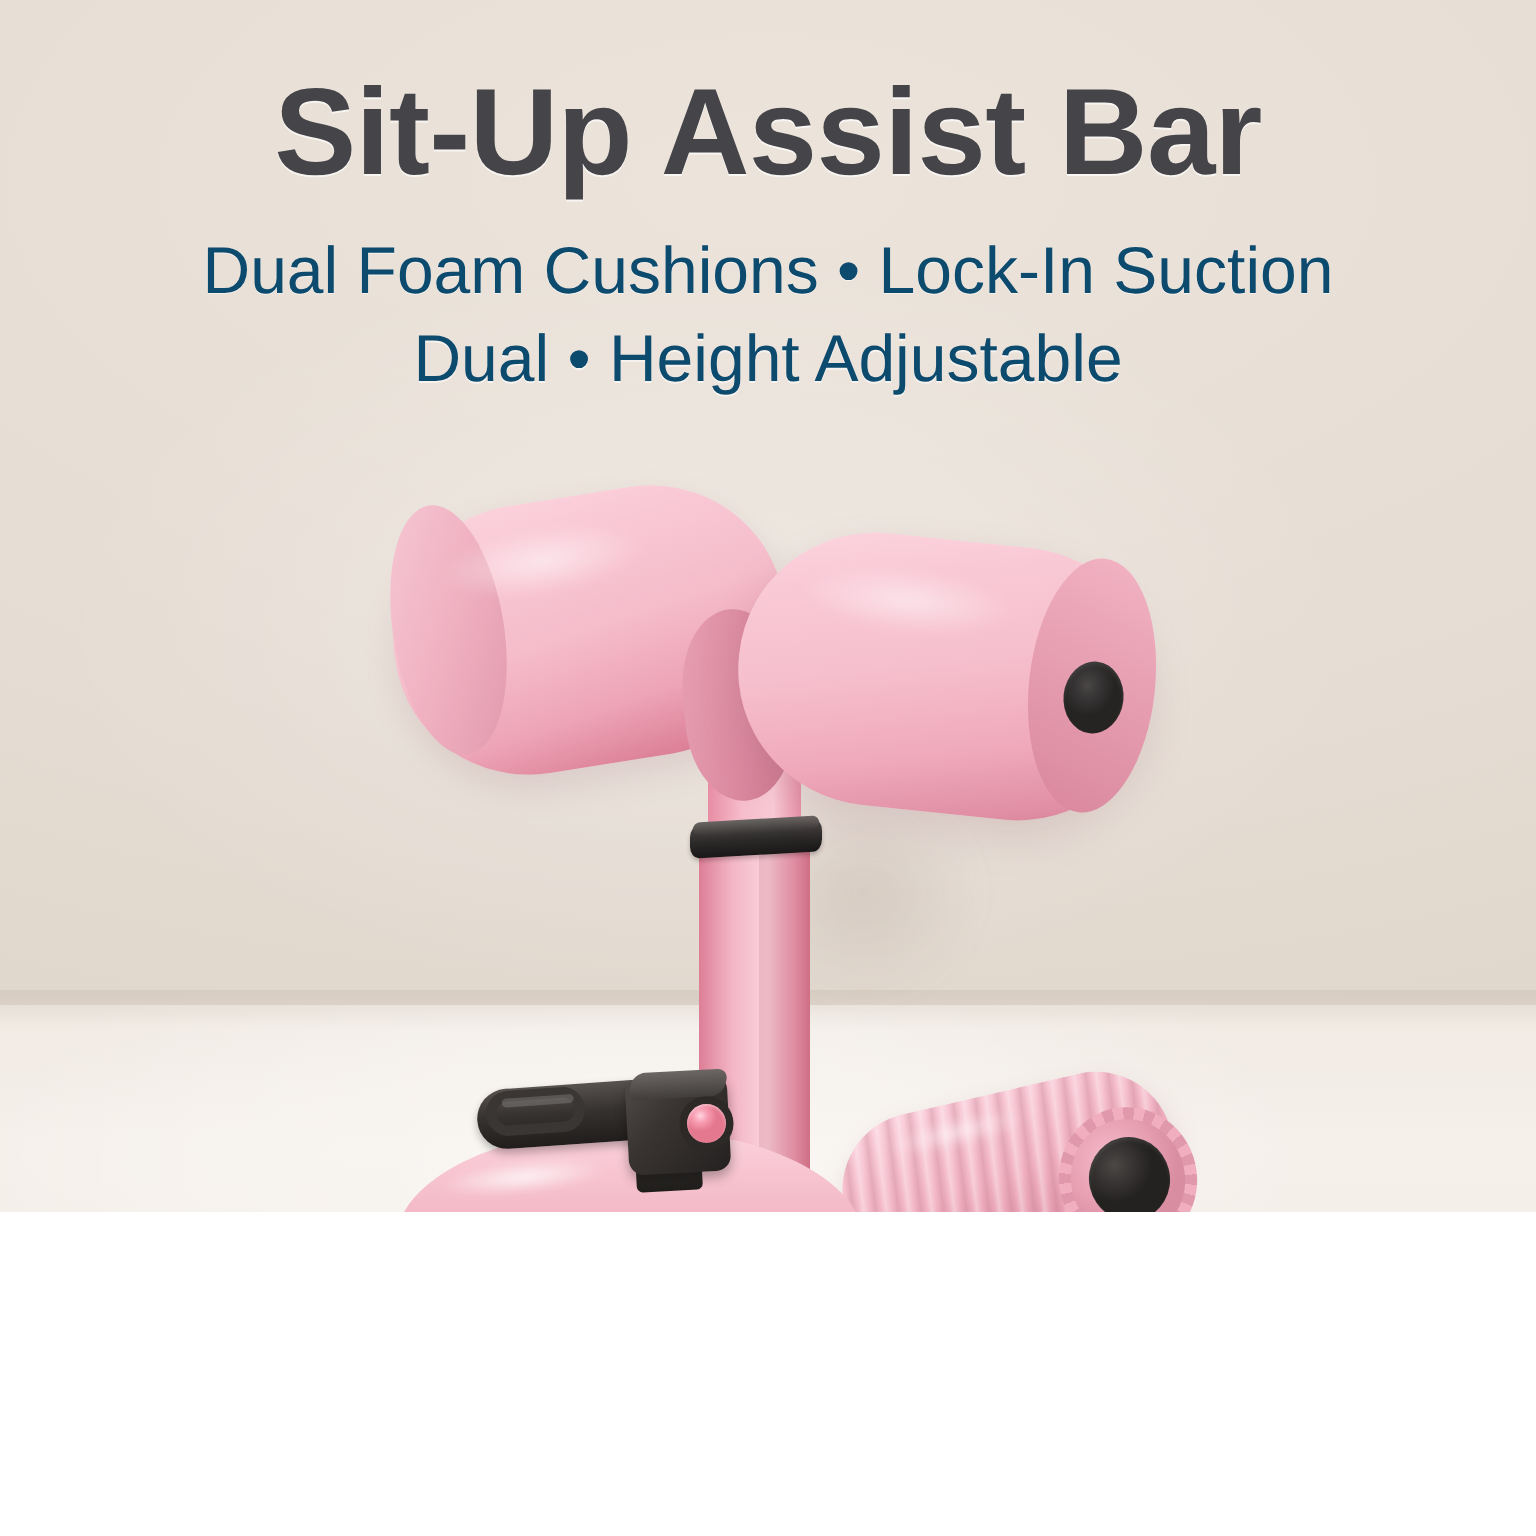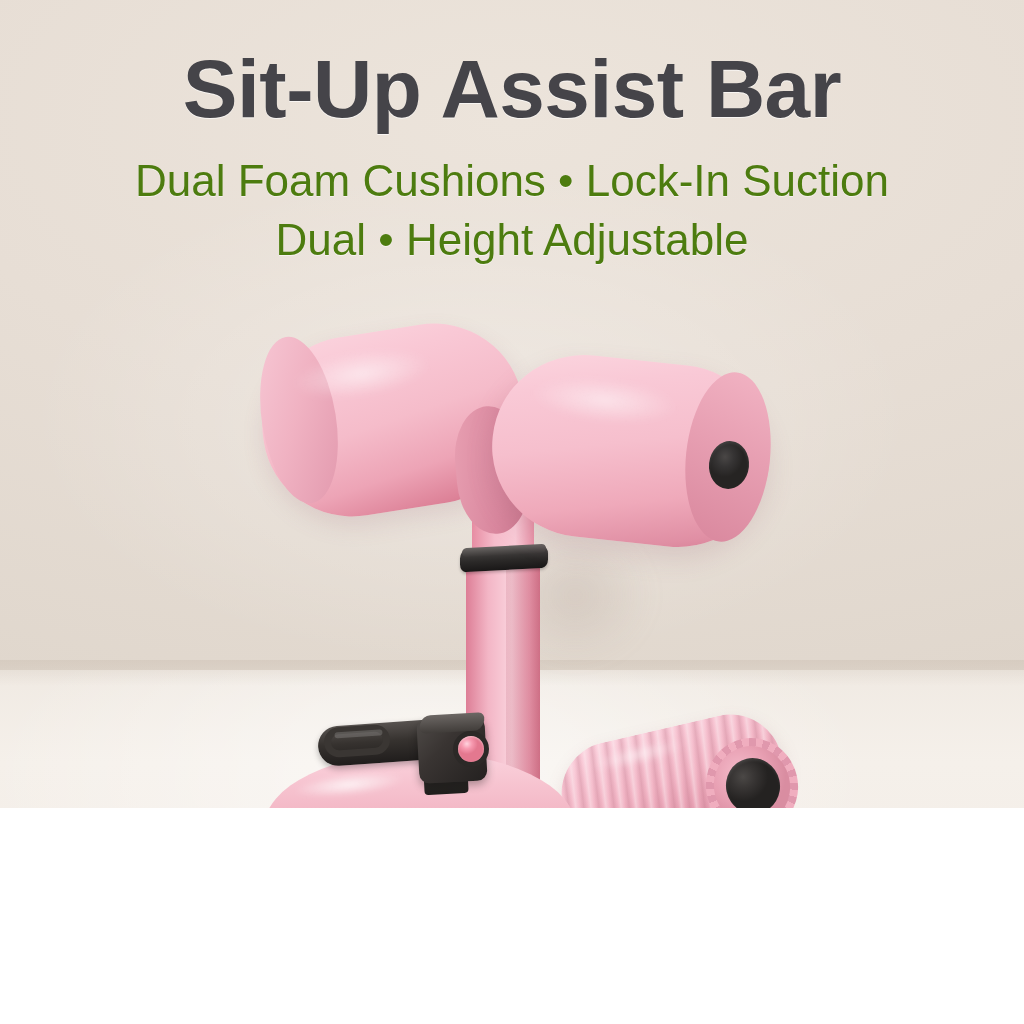--- a/index.html
+++ b/index.html
@@ -75,21 +75,21 @@
     margin: 0;
     text-shadow: 0 1px 0 rgba(255,255,255,0.65);
     white-space: nowrap;
   }
   .subtitle {
     margin: 22px auto 0 auto;
     width: 830px;
     font-size: 44px;
     line-height: 1.34;
     font-weight: 500;
-    color: #4d7c0f;
+    color: #0c4a6e;
     text-shadow: 0 1px 0 rgba(255,255,255,0.55);
   }
 
   
   .product {
     position: absolute;
     left: 0; top: 0;
     width: 1024px; height: 1024px;
     z-index: 20;
   }

